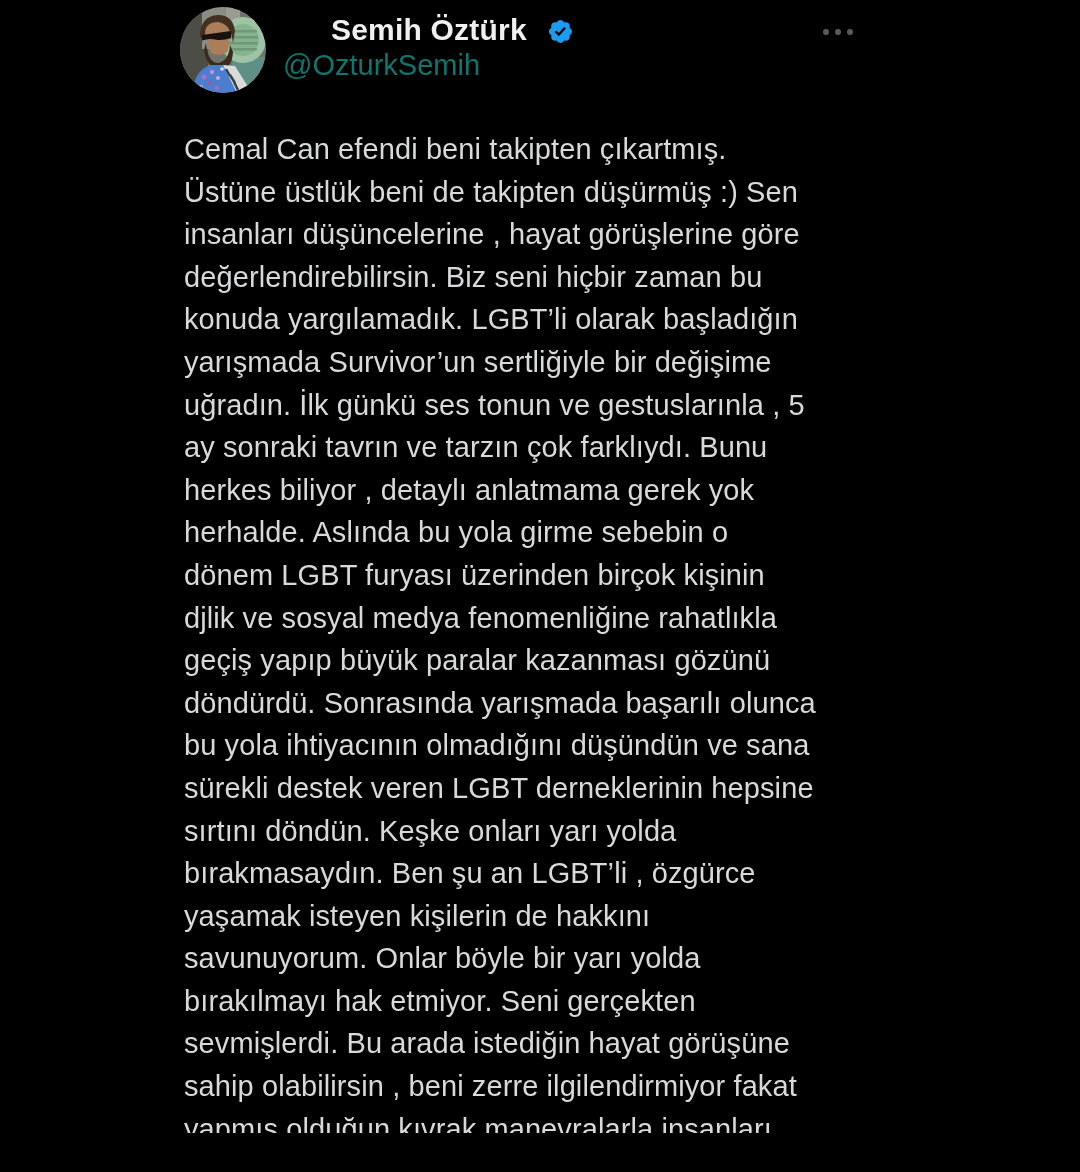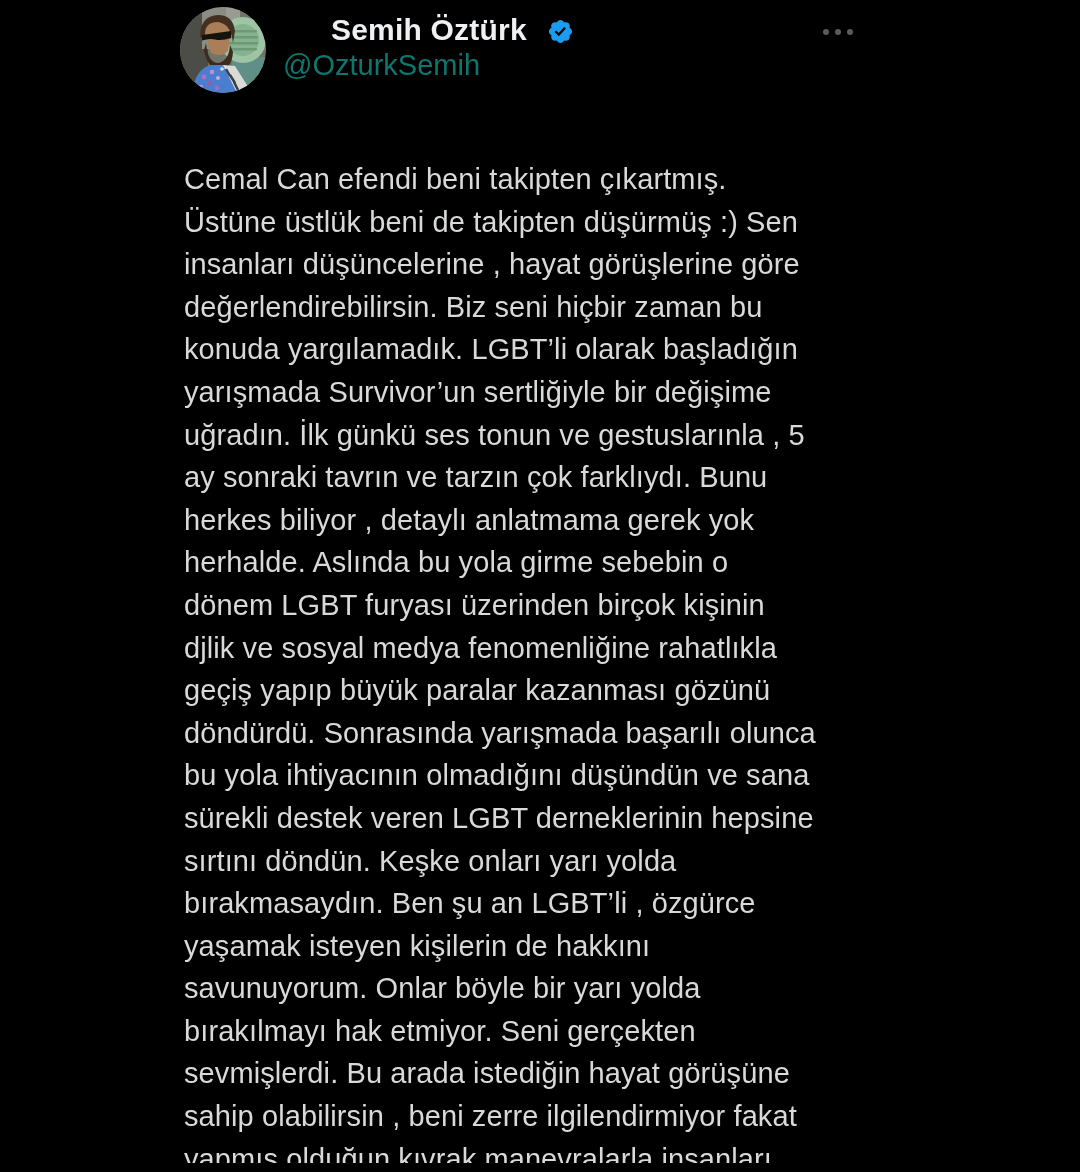--- a/index.html
+++ b/index.html
@@ -66,21 +66,20 @@
     position: absolute;
     left: 184px; top: 128px;
     width: 700px;
     height: 1005px;
     overflow: hidden;
     font-size: 29px;
     line-height: 42.6px;
     color: #d8d9da;
     white-space: pre-line;
     letter-spacing: 0.1px;
-    margin-top: 30px;
   }
 </style>
 </head>
 <body>
 
 <div class="screen">
 
   <div class="header">
 
     <div class="avatar">

